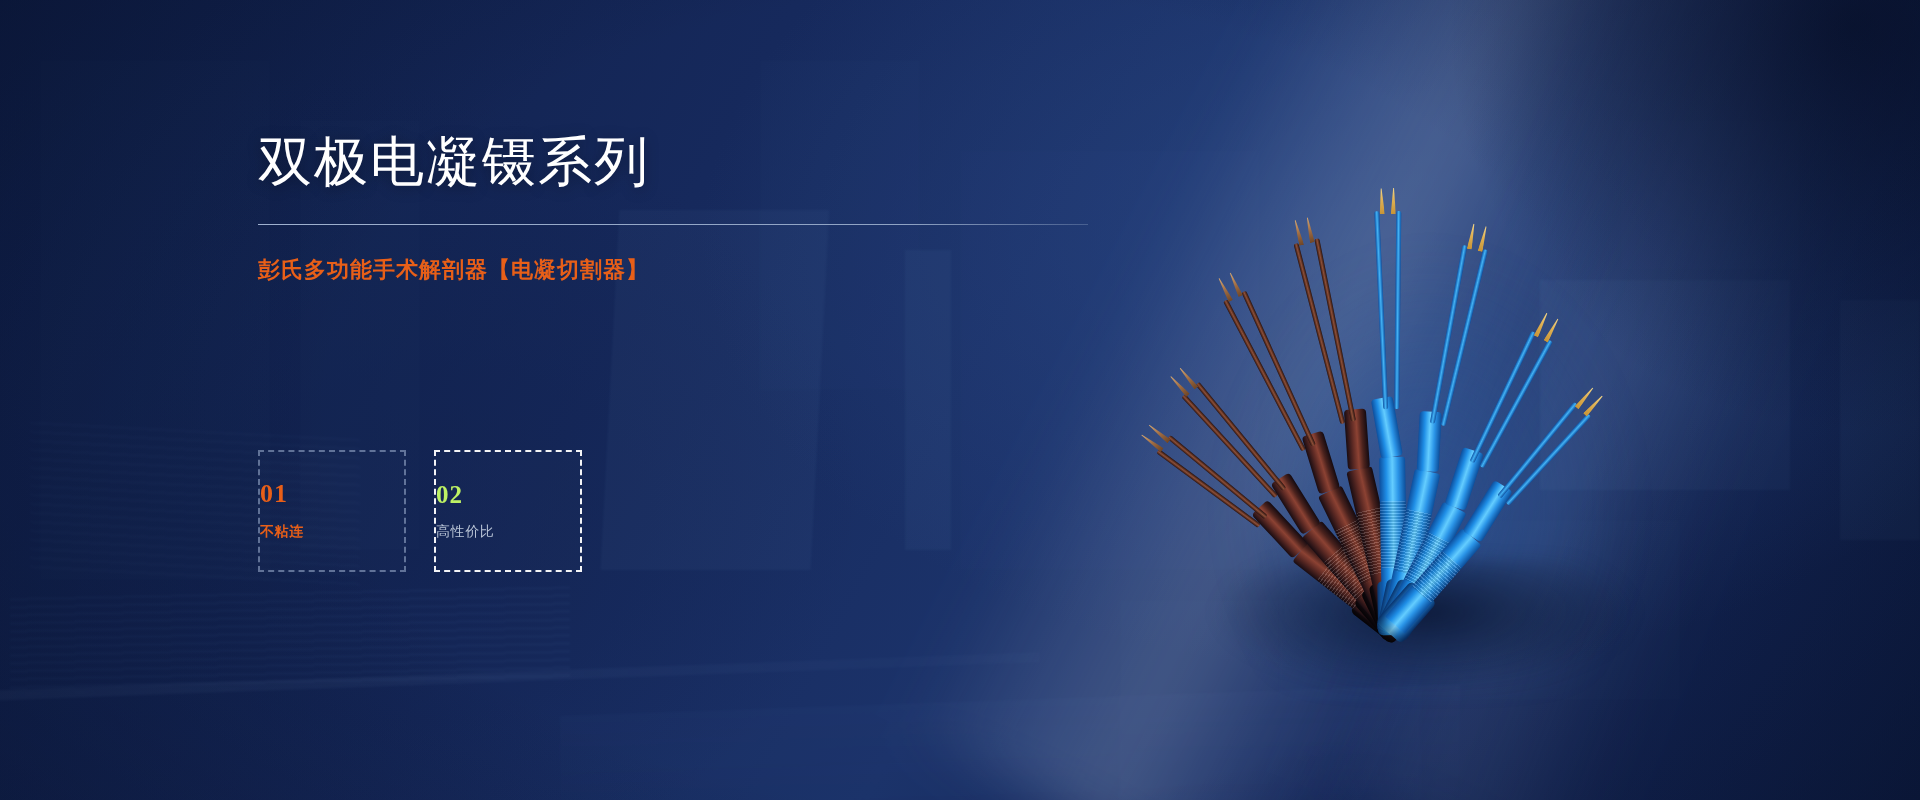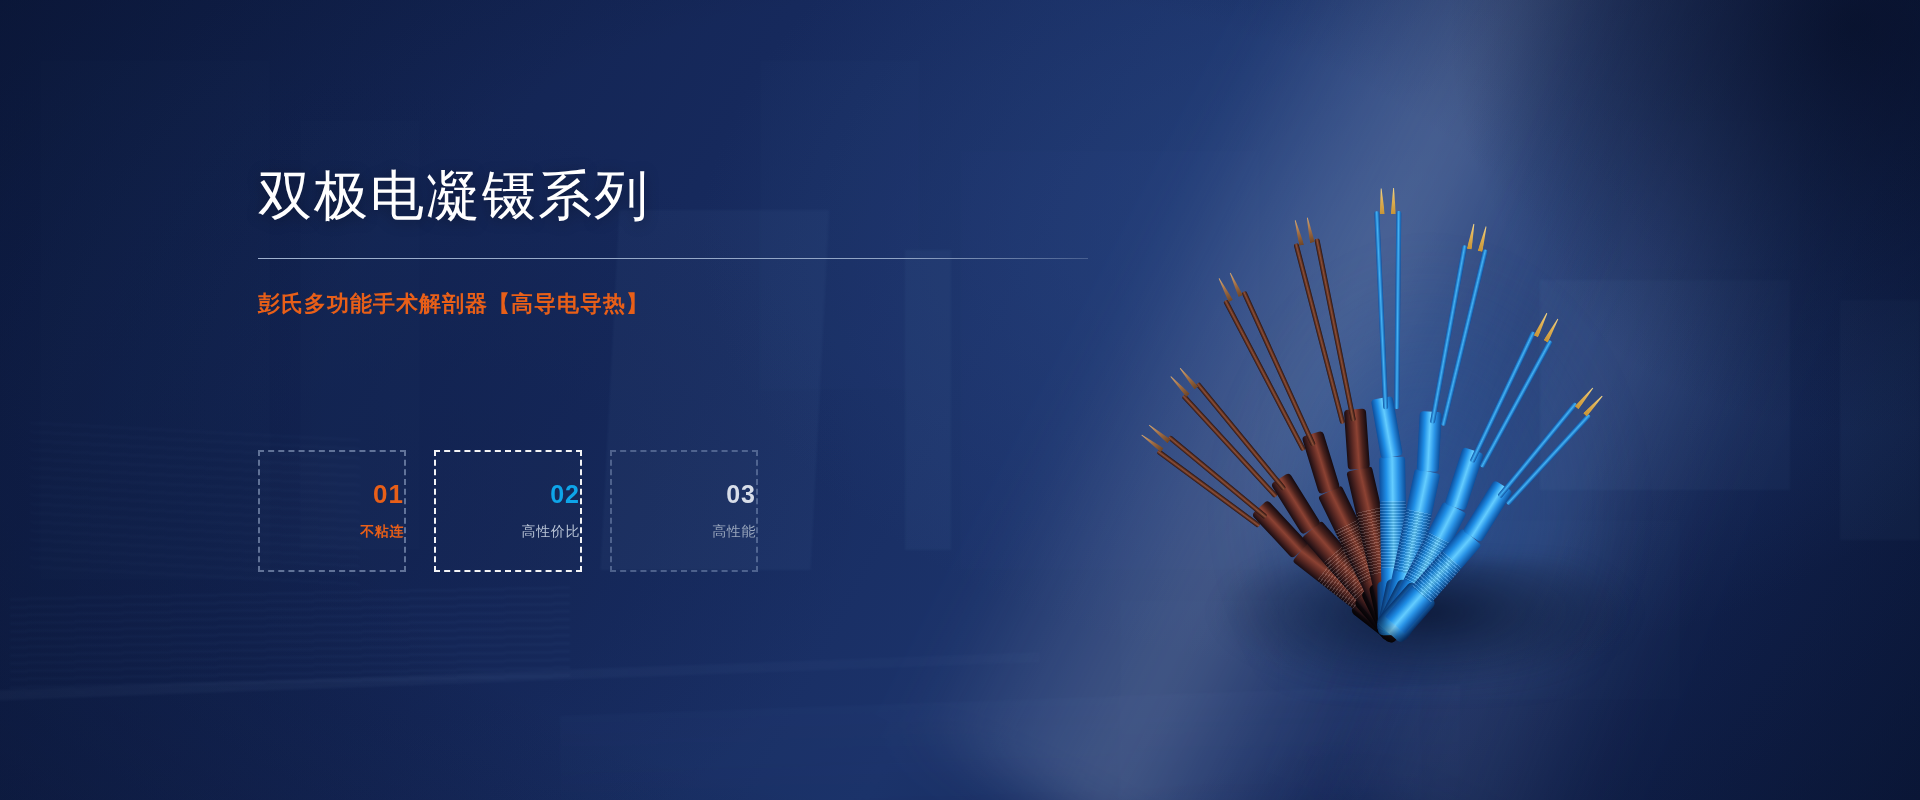--- a/index.html
+++ b/index.html
@@ -153,21 +153,20 @@
     filter:blur(8px);
   }
 
   
   .copy{ position:absolute; left:258px; top:130px; width:840px; }
 
   .title-cn{
     font-size:54px; line-height:1.18; color:#ffffff;
     letter-spacing:2px; font-weight:400;
     text-shadow:0 2px 14px rgba(0,0,0,.35);
-    margin-top:34px;
   }
   .title-en{
     margin-top:6px;
     font-size:46px; line-height:1.12;
     color:#8d9ab5; letter-spacing:3.5px; font-weight:300;
     font-family:"DejaVu Sans","Liberation Sans",sans-serif;
     opacity:.92;
   }
   .rule{
     margin-top:30px; width:830px; height:1px;
@@ -179,36 +178,37 @@
   }
 
   
   .features{
     position:absolute; left:258px; top:450px;
     display:flex; gap:28px;
   }
   .feat{
     width:148px; height:122px;
     display:flex; flex-direction:column;
-    align-items:flex-end; justify-content:center;
+    align-items:flex-start; justify-content:center;
     border:2px dashed rgba(150,170,205,.42);
     background:rgba(255,255,255,.012);
+    font-family:Liberation Serif, serif;
   }
   .feat .num{
     font-size:25px; font-weight:700; letter-spacing:1px;
     color:#d8dee9; line-height:1;
   }
   .feat .lbl{
     margin-top:16px; font-size:14px; color:#9aa7bd; letter-spacing:.6px;
   }
   .feat.active{ border-color:rgba(168,186,216,.52); }
   .feat.active .num{ color:#e85f18; font-size:26px; }
   .feat.active .lbl{ color:#e85f18; font-weight:700; }
   .feat.bright{ border-color:rgba(255,255,255,.95); }
-  .feat.bright .num{ color:#0ea5e9; }
+  .feat.bright .num{ color:#bef264; }
   .feat.bright .lbl{ color:#b9c4d6; }
 </style>
 </head>
 <body>
 
 <div class="banner">
 
   <div class="bg-base"></div>
 
   <div class="bg-room">
@@ -318,31 +318,27 @@
           <div class="tip" style="left: 3px; bottom: 283px; transform: rotate(1.6deg); transform-origin: 50% 100%;"></div>
         </div>
       </div>
   </div>
 
   <div class="vignette"></div>
 
   <div class="copy">
     <div class="title-cn">双极电凝镊系列</div>
     <div class="rule"></div>
-    <div class="subtitle">彭氏多功能手术解剖器【高导电导热】</div>
+    <div class="subtitle">彭氏多功能手术解剖器【电凝切割器】</div>
   </div>
 
   <div class="features" id="features">
       <div class="feat active">
         <div class="num">01</div>
         <div class="lbl">不粘连</div>
       </div>
       <div class="feat bright">
         <div class="num">02</div>
         <div class="lbl">高性价比</div>
       </div>
-      <div class="feat">
-        <div class="num">03</div>
-        <div class="lbl">高性能</div>
-      </div>
     </div>
 
 </div>
 
 </body></html>

